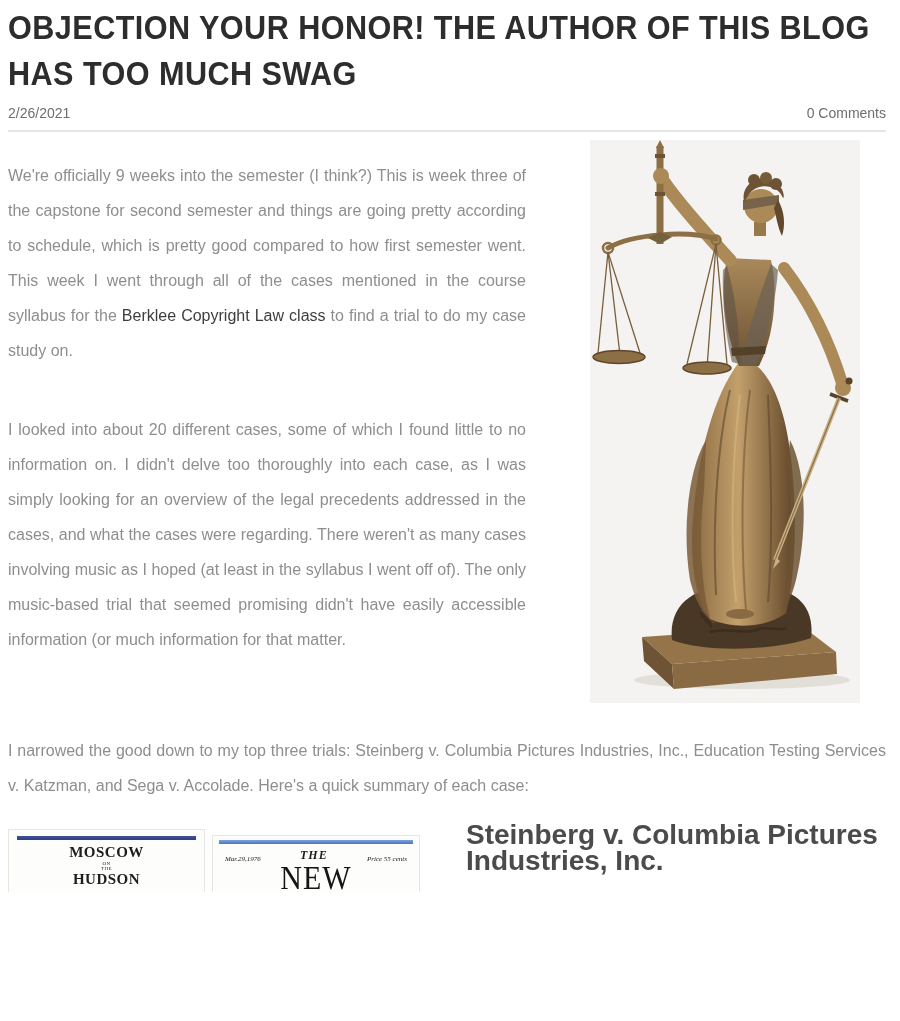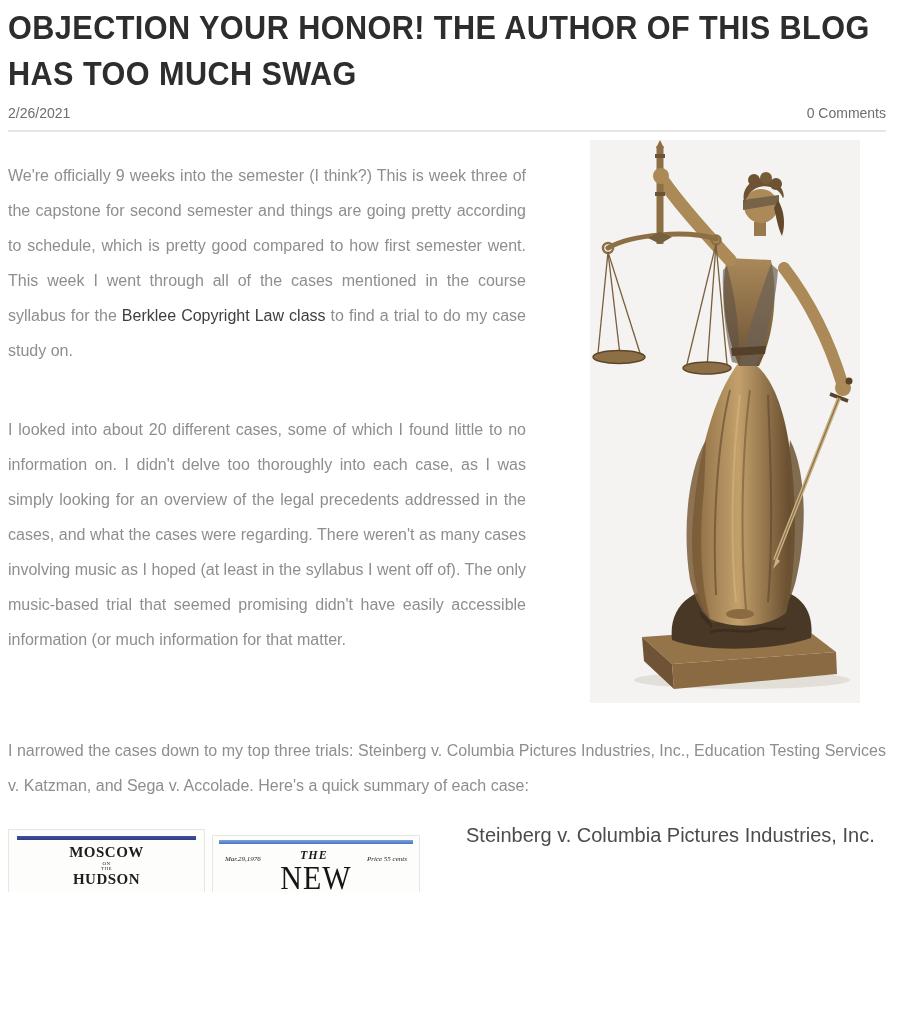--- a/index.html
+++ b/index.html
@@ -50,21 +50,21 @@
     width:270px; height:563px;
     margin:8px 26px 0 auto;
     flex:none;
   }
   .p3 { margin-top:30px; }
   
   .section2 { display:flex; margin-top:26px; }
   .covers { width:412px; flex:none; display:flex; gap:7px; align-items:flex-start; }
   .case-text { flex:1; margin-left:46px; }
   .case-heading {
-    font-size:20px; font-weight:400; color:#4b4b4b;
+    font-size:28px; font-weight:700; color:#4b4b4b;
     margin-top:-7px; line-height:26px;
   }
   .quote { margin-top:43px; }
   
   .moscow {
     width:197px; height:160px; flex:none;
     background:#fdfdfc;
     border:1px solid #e9e6e1;
     position:relative;
     font-family:"Liberation Serif", serif;
@@ -216,21 +216,21 @@
           <line x1="240" y1="254" x2="258" y2="261" stroke="#5a4428" stroke-width="3.5"></line>
           <line x1="249" y1="258" x2="185" y2="420" stroke="#c9b285" stroke-width="4"></line>
           <line x1="249" y1="258" x2="185" y2="420" stroke="#8d6f45" stroke-width="1.2"></line>
           <polygon points="186,418 183,429 190,421" fill="#c9b285"></polygon>
           <ellipse cx="150" cy="474" rx="14" ry="5" fill="#8a6a42"></ellipse>
         </svg>
       </div>
     </div>
   </div>
 
-  <p class="body-p p3">I narrowed the cases down to my top three trials: Steinberg v. Columbia Pictures Industries, Inc., Education Testing Services v. Katzman, and Sega v. Accolade. Here's a quick summary of each case:</p>
+  <p class="body-p p3">I narrowed the good down to my top three trials: Steinberg v. Columbia Pictures Industries, Inc., Education Testing Services v. Katzman, and Sega v. Accolade. Here's a quick summary of each case:</p>
 
   <div class="section2">
     <div class="covers">
 
       <div class="moscow">
         <div class="bar"></div>
         <div class="mh-title">
           <span>MOSCOW</span>
           <span class="mh-small">
             <span>ON</span>

